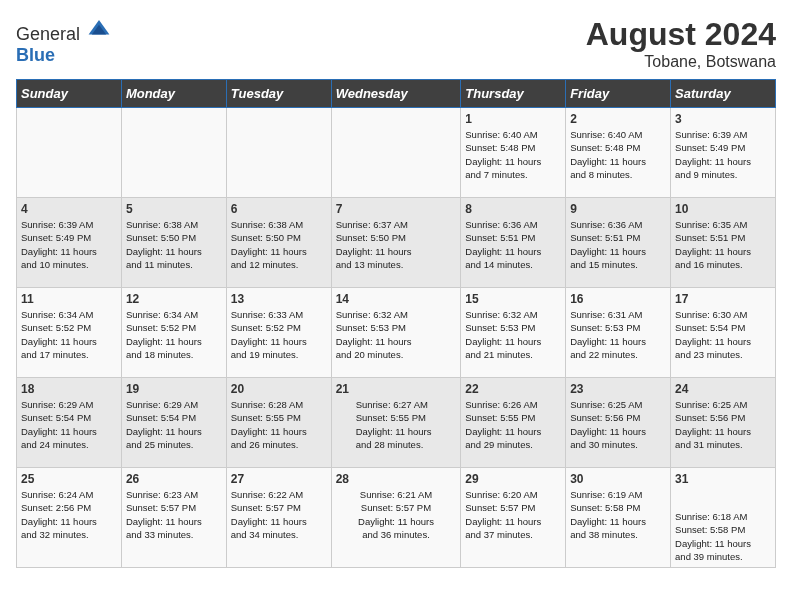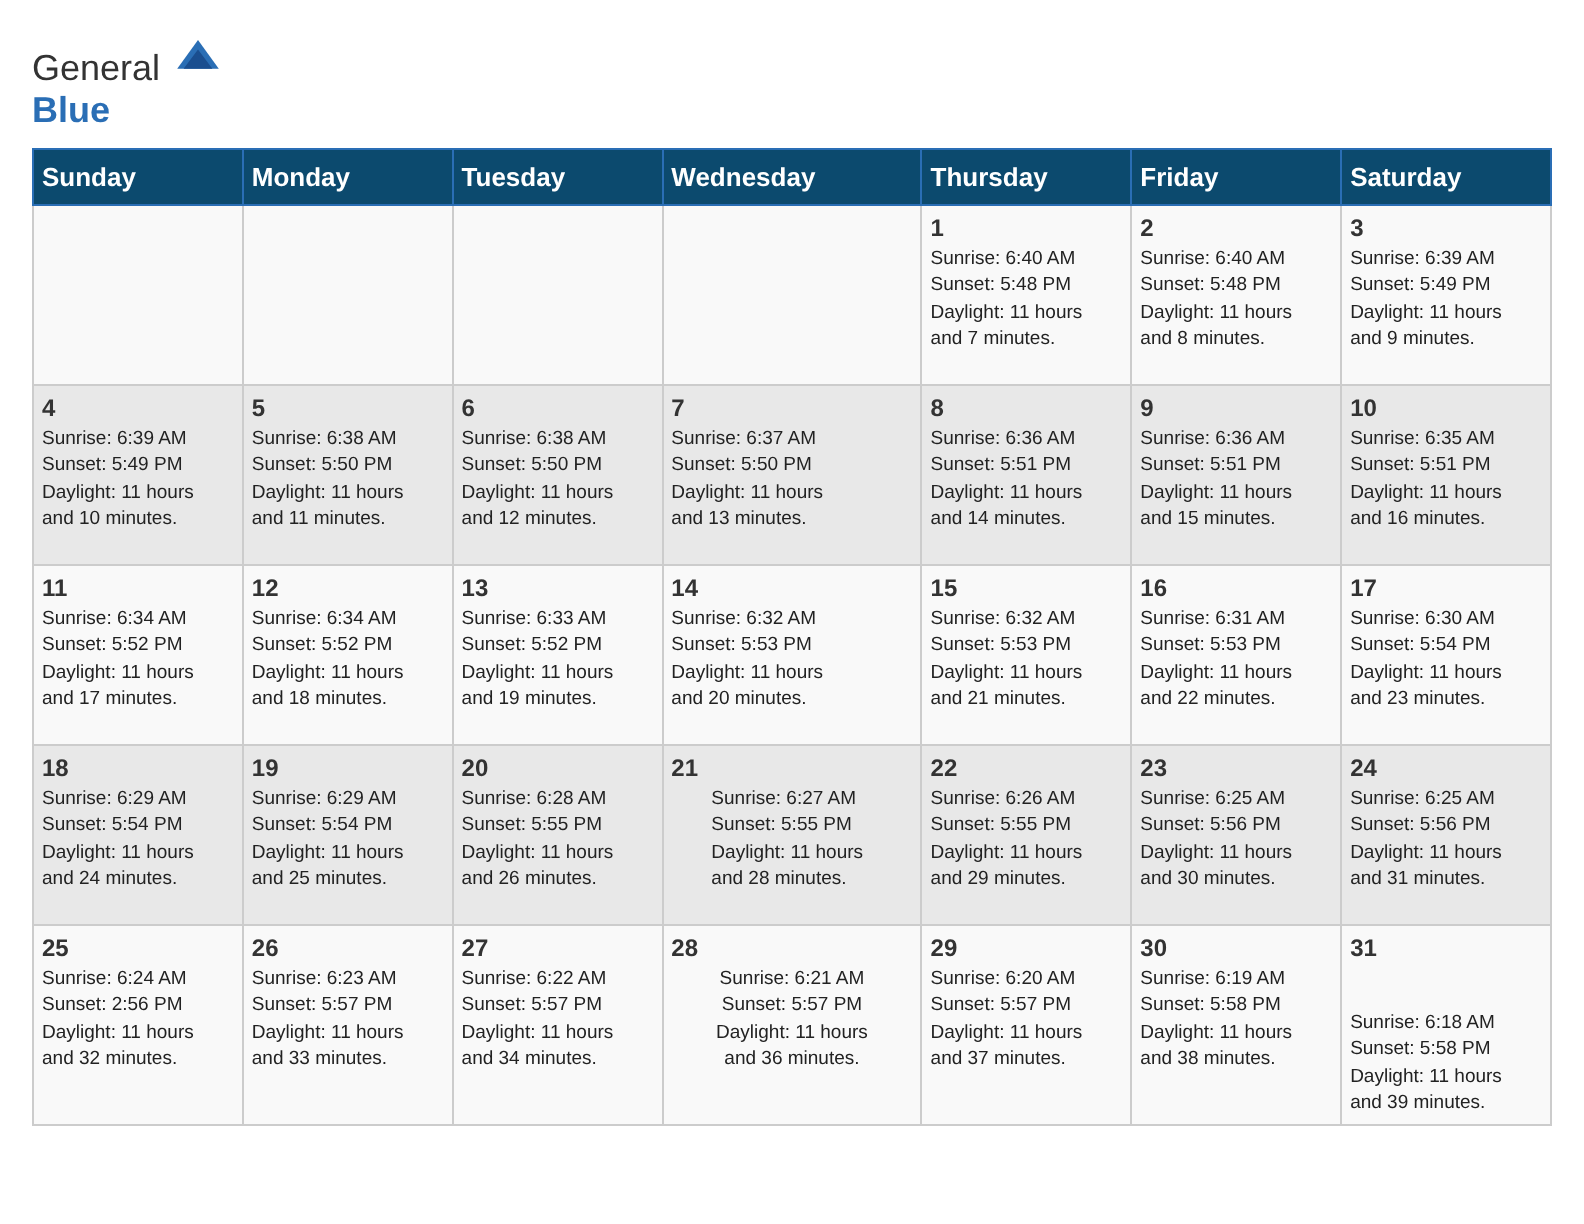--- a/index.html
+++ b/index.html
@@ -47,22 +47,23 @@
     .title-block h2 {
       font-size: 16px;
       font-weight: normal;
       color: #333;
     }
     table {
       width: 100%;
       border-collapse: collapse;
     }
     thead tr {
-      background-color: #0c4a6e;
+      background-color: #404040;
       color: #fff;
+      font-style: italic;
     }
     thead th {
       padding: 6px 4px;
       font-size: 13px;
       font-weight: bold;
       text-align: left;
       border: 1px solid #2a6eb5;
     }
     tbody tr {
       vertical-align: top;
@@ -104,20 +105,24 @@
     <div>
       <span class="logo-text-general">General</span>
       <svg class="logo-icon" viewBox="0 0 30 24" xmlns="http://www.w3.org/2000/svg">
         <polygon points="15,2 28,20 2,20" fill="#2a6eb5"></polygon>
         <polygon points="15,8 24,20 6,20" fill="#1a4e8f"></polygon>
       </svg>
       <br>
       <span class="logo-text-blue">Blue</span>
     </div>
   </div>
+  <div class="title-block">
+    <h1>August 2024</h1>
+    <h2>Tobane, Botswana</h2>
+  </div>
 </div>
 
 <table>
   <thead>
     <tr>
     <th>Sunday</th>
         <th>Monday</th>
         <th>Tuesday</th>
         <th>Wednesday</th>
         <th>Thursday</th>

